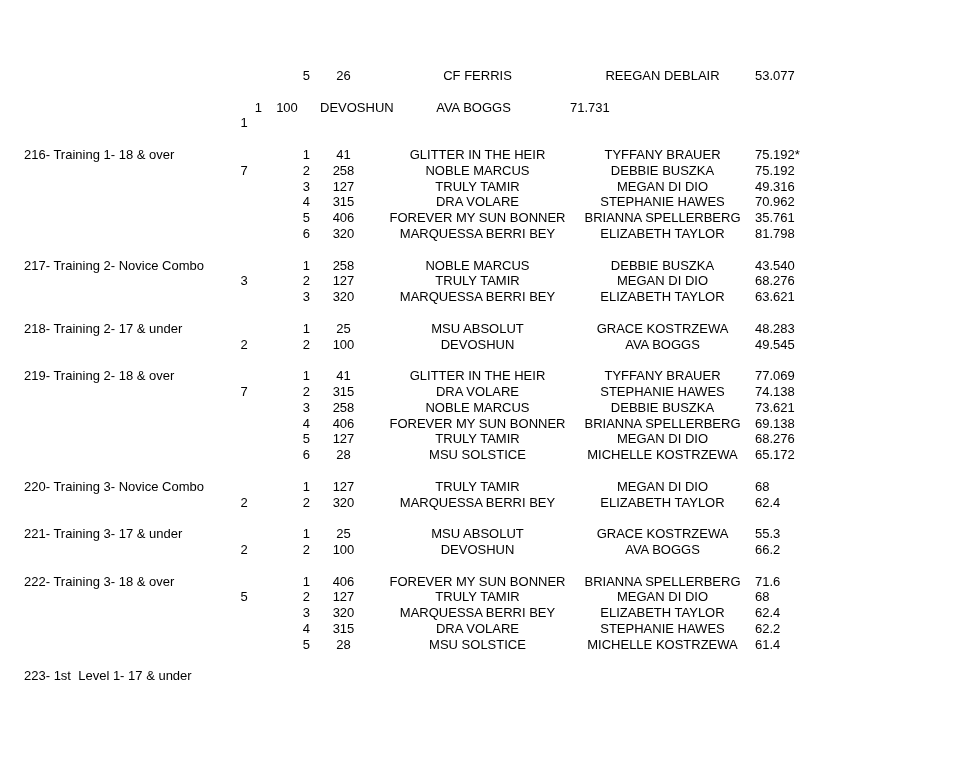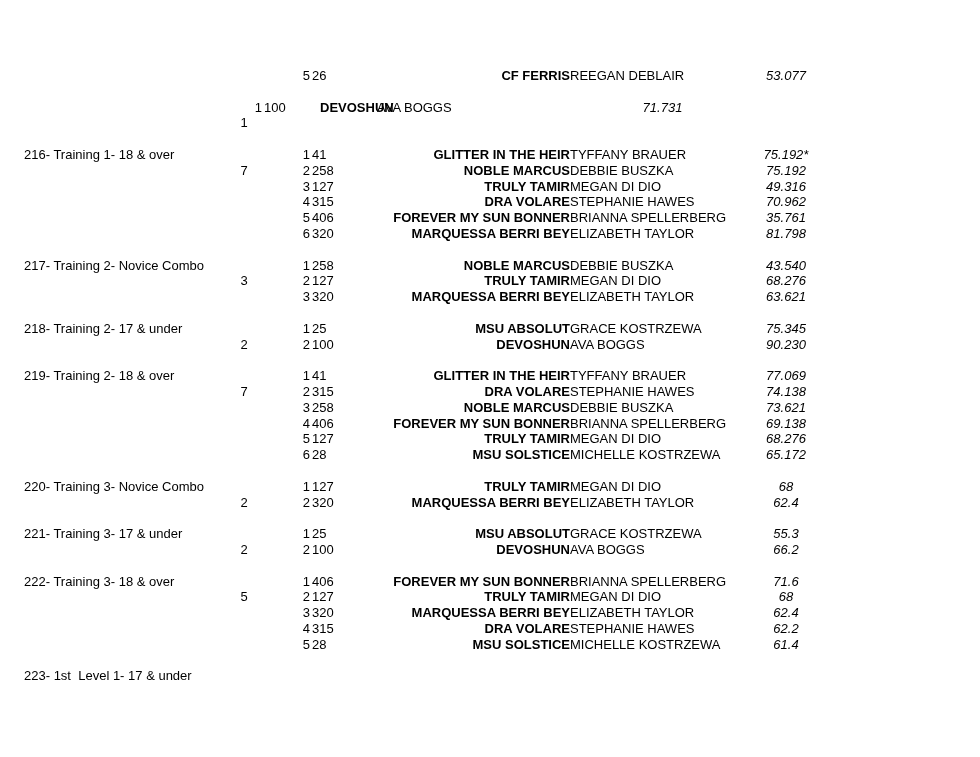--- a/index.html
+++ b/index.html
@@ -30,24 +30,24 @@
   }
   .spacer {
     height: 15.8px;
   }
   .cell {
     overflow: visible;
   }
   .cell.c-class  { text-align: left; }
   .cell.c-count  { text-align: center; }
   .cell.c-place  { text-align: right; padding-right: 2px; box-sizing: border-box; }
-  .cell.c-num    { text-align: left; padding-right: 2px; box-sizing: border-box; }
-  .cell.c-horse  { text-align: right; padding-left: 8px; box-sizing: border-box; font-weight: bold; }
-  .cell.c-rider  { text-align: left; }
-  .cell.c-score  { text-align: center; font-style: italic; }
+  .cell.c-num    { text-align: center; padding-right: 2px; box-sizing: border-box; }
+  .cell.c-horse  { text-align: center; padding-left: 8px; box-sizing: border-box; }
+  .cell.c-rider  { text-align: center; }
+  .cell.c-score  { text-align: left; }
 </style>
 </head>
 <body>
 
 <div class="page">
   <div id="results">
       <div class="row"><div class="cell c-class"></div><div class="cell c-count"></div><div class="cell c-place">5</div><div class="cell c-num">26</div><div class="cell c-horse">CF FERRIS</div><div class="cell c-rider">REEGAN DEBLAIR</div><div class="cell c-score">53.077</div></div>
       <div class="spacer"></div>
       <div class="row"><div class="cell c-count"></div><div class="cell c-place">1</div><div class="cell c-num">100</div><div class="cell c-horse">DEVOSHUN</div><div class="cell c-rider">AVA BOGGS</div><div class="cell c-score">71.731</div></div>
       <div class="row"><div class="cell c-class"></div><div class="cell c-count">1</div><div class="cell c-place"></div><div class="cell c-num"></div><div class="cell c-horse"></div><div class="cell c-rider"></div><div class="cell c-score"></div></div>
@@ -56,22 +56,22 @@
       <div class="row"><div class="cell c-class"></div><div class="cell c-count">7</div><div class="cell c-place">2</div><div class="cell c-num">258</div><div class="cell c-horse">NOBLE MARCUS</div><div class="cell c-rider">DEBBIE BUSZKA</div><div class="cell c-score">75.192</div></div>
       <div class="row"><div class="cell c-class"></div><div class="cell c-count"></div><div class="cell c-place">3</div><div class="cell c-num">127</div><div class="cell c-horse">TRULY TAMIR</div><div class="cell c-rider">MEGAN DI DIO</div><div class="cell c-score">49.316</div></div>
       <div class="row"><div class="cell c-class"></div><div class="cell c-count"></div><div class="cell c-place">4</div><div class="cell c-num">315</div><div class="cell c-horse">DRA VOLARE</div><div class="cell c-rider">STEPHANIE HAWES</div><div class="cell c-score">70.962</div></div>
       <div class="row"><div class="cell c-class"></div><div class="cell c-count"></div><div class="cell c-place">5</div><div class="cell c-num">406</div><div class="cell c-horse">FOREVER MY SUN BONNER</div><div class="cell c-rider">BRIANNA SPELLERBERG</div><div class="cell c-score">35.761</div></div>
       <div class="row"><div class="cell c-class"></div><div class="cell c-count"></div><div class="cell c-place">6</div><div class="cell c-num">320</div><div class="cell c-horse">MARQUESSA BERRI BEY</div><div class="cell c-rider">ELIZABETH TAYLOR</div><div class="cell c-score">81.798</div></div>
       <div class="spacer"></div>
       <div class="row"><div class="cell c-class">217- Training 2- Novice Combo</div><div class="cell c-count"></div><div class="cell c-place">1</div><div class="cell c-num">258</div><div class="cell c-horse">NOBLE MARCUS</div><div class="cell c-rider">DEBBIE BUSZKA</div><div class="cell c-score">43.540</div></div>
       <div class="row"><div class="cell c-class"></div><div class="cell c-count">3</div><div class="cell c-place">2</div><div class="cell c-num">127</div><div class="cell c-horse">TRULY TAMIR</div><div class="cell c-rider">MEGAN DI DIO</div><div class="cell c-score">68.276</div></div>
       <div class="row"><div class="cell c-class"></div><div class="cell c-count"></div><div class="cell c-place">3</div><div class="cell c-num">320</div><div class="cell c-horse">MARQUESSA BERRI BEY</div><div class="cell c-rider">ELIZABETH TAYLOR</div><div class="cell c-score">63.621</div></div>
       <div class="spacer"></div>
-      <div class="row"><div class="cell c-class">218- Training 2- 17 &amp; under</div><div class="cell c-count"></div><div class="cell c-place">1</div><div class="cell c-num">25</div><div class="cell c-horse">MSU ABSOLUT</div><div class="cell c-rider">GRACE KOSTRZEWA</div><div class="cell c-score">75.345</div></div>
-      <div class="row"><div class="cell c-class"></div><div class="cell c-count">2</div><div class="cell c-place">2</div><div class="cell c-num">100</div><div class="cell c-horse">DEVOSHUN</div><div class="cell c-rider">AVA BOGGS</div><div class="cell c-score">90.230</div></div>
+      <div class="row"><div class="cell c-class">218- Training 2- 17 &amp; under</div><div class="cell c-count"></div><div class="cell c-place">1</div><div class="cell c-num">25</div><div class="cell c-horse">MSU ABSOLUT</div><div class="cell c-rider">GRACE KOSTRZEWA</div><div class="cell c-score">48.283</div></div>
+      <div class="row"><div class="cell c-class"></div><div class="cell c-count">2</div><div class="cell c-place">2</div><div class="cell c-num">100</div><div class="cell c-horse">DEVOSHUN</div><div class="cell c-rider">AVA BOGGS</div><div class="cell c-score">49.545</div></div>
       <div class="spacer"></div>
       <div class="row"><div class="cell c-class">219- Training 2- 18 &amp; over</div><div class="cell c-count"></div><div class="cell c-place">1</div><div class="cell c-num">41</div><div class="cell c-horse">GLITTER IN THE HEIR</div><div class="cell c-rider">TYFFANY BRAUER</div><div class="cell c-score">77.069</div></div>
       <div class="row"><div class="cell c-class"></div><div class="cell c-count">7</div><div class="cell c-place">2</div><div class="cell c-num">315</div><div class="cell c-horse">DRA VOLARE</div><div class="cell c-rider">STEPHANIE HAWES</div><div class="cell c-score">74.138</div></div>
       <div class="row"><div class="cell c-class"></div><div class="cell c-count"></div><div class="cell c-place">3</div><div class="cell c-num">258</div><div class="cell c-horse">NOBLE MARCUS</div><div class="cell c-rider">DEBBIE BUSZKA</div><div class="cell c-score">73.621</div></div>
       <div class="row"><div class="cell c-class"></div><div class="cell c-count"></div><div class="cell c-place">4</div><div class="cell c-num">406</div><div class="cell c-horse">FOREVER MY SUN BONNER</div><div class="cell c-rider">BRIANNA SPELLERBERG</div><div class="cell c-score">69.138</div></div>
       <div class="row"><div class="cell c-class"></div><div class="cell c-count"></div><div class="cell c-place">5</div><div class="cell c-num">127</div><div class="cell c-horse">TRULY TAMIR</div><div class="cell c-rider">MEGAN DI DIO</div><div class="cell c-score">68.276</div></div>
       <div class="row"><div class="cell c-class"></div><div class="cell c-count"></div><div class="cell c-place">6</div><div class="cell c-num">28</div><div class="cell c-horse">MSU SOLSTICE</div><div class="cell c-rider">MICHELLE KOSTRZEWA</div><div class="cell c-score">65.172</div></div>
       <div class="spacer"></div>
       <div class="row"><div class="cell c-class">220- Training 3- Novice Combo</div><div class="cell c-count"></div><div class="cell c-place">1</div><div class="cell c-num">127</div><div class="cell c-horse">TRULY TAMIR</div><div class="cell c-rider">MEGAN DI DIO</div><div class="cell c-score">68</div></div>
       <div class="row"><div class="cell c-class"></div><div class="cell c-count">2</div><div class="cell c-place">2</div><div class="cell c-num">320</div><div class="cell c-horse">MARQUESSA BERRI BEY</div><div class="cell c-rider">ELIZABETH TAYLOR</div><div class="cell c-score">62.4</div></div>

